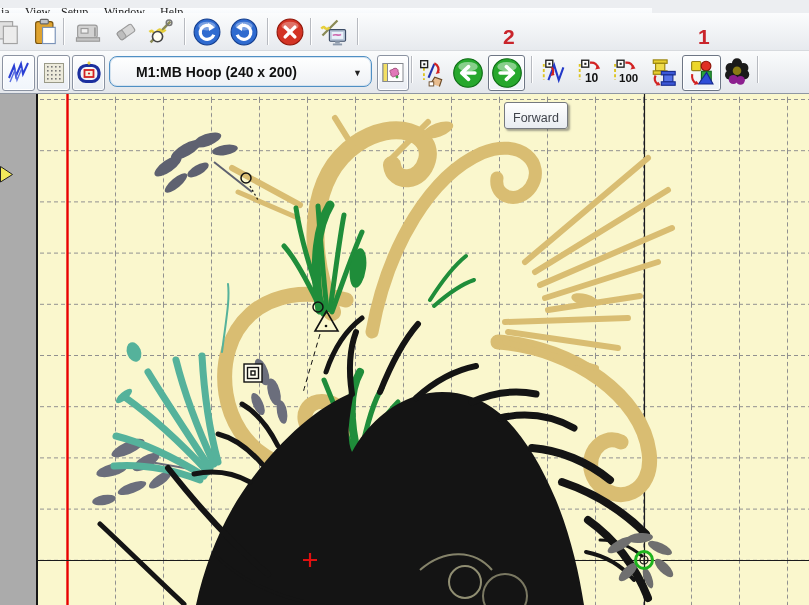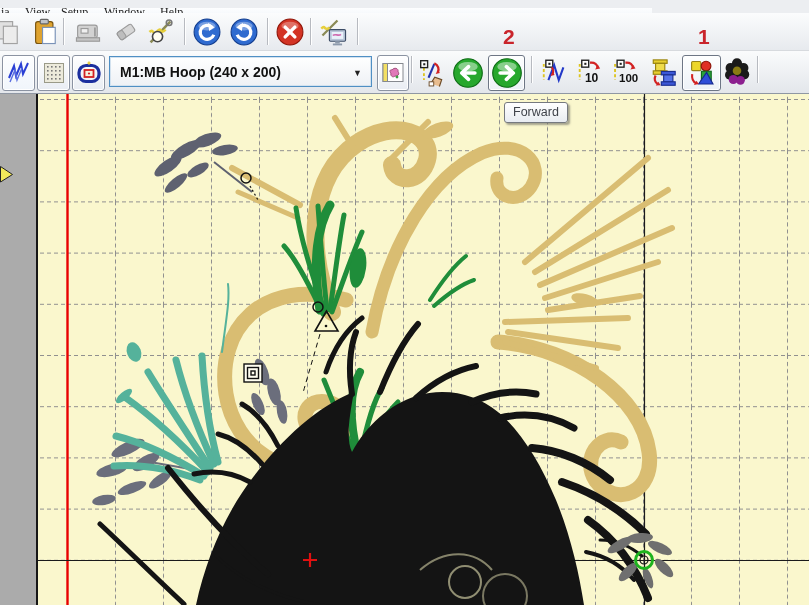--- a/index.html
+++ b/index.html
@@ -21,30 +21,30 @@
   .t1icon{position:absolute;top:4px;width:30px;height:30px;}
   .t2icon{position:absolute;top:6px;width:30px;height:30px;text-align:center;}
   .tbtn{position:absolute;top:4px;height:34px;border:1px solid #8b93a2;border-radius:3px;
         background:linear-gradient(#ffffff,#e9edf3);box-shadow:inset 0 0 0 1px #fff;
         display:flex;align-items:center;justify-content:center;}
   .tbtn.active{background:linear-gradient(#fdfeff,#f0f5fb);}
   .tbtn.hot{border-color:#6d7685;background:linear-gradient(#feffff,#edf1f7);}
 
   
   .combo{position:absolute;left:109px;top:5px;width:263px;height:31px;
-         border:1px solid #4f8fc4;border-radius:0;
+         border:1px solid #4f8fc4;border-radius:8px;
          background:linear-gradient(#ffffff,#eef1f5);
          box-shadow:inset 0 0 0 1px #d3e2ef;
          display:flex;align-items:center;font-weight:bold;font-size:14px;color:#111;
-         padding-left:10px;box-sizing:border-box;cursor:default;}
+         padding-left:26px;box-sizing:border-box;cursor:default;}
   .combo .arrow{position:absolute;right:9px;top:11px;font-size:9px;color:#222;}
 
   
   .annot{position:absolute;font-weight:bold;font-size:21px;color:#c9242b;z-index:40;}
-  .tooltip{position:absolute;left:504px;top:102px;padding:2px 8px 3px;
+  .tooltip{position:absolute;left:504px;top:102px;padding:8px 8px 3px;
            background:linear-gradient(#ffffff,#e8ecf1);border:1px solid #75797f;border-radius:3px;
            font-size:12.5px;color:#3f434a;box-shadow:2px 2px 2px rgba(80,80,80,.5);z-index:40;}
 
   
   .workspace{position:absolute;left:0;top:94px;width:809px;height:511px;background:#ababab;}
   .strip{position:absolute;left:0;top:0;width:36px;height:511px;background:#ababab;
          border-right:2px solid #161616;box-sizing:content-box;}
   .strip-marker{position:absolute;left:0;top:72px;}
   .canvas-svg{position:absolute;left:38px;top:0;}
 </style>

